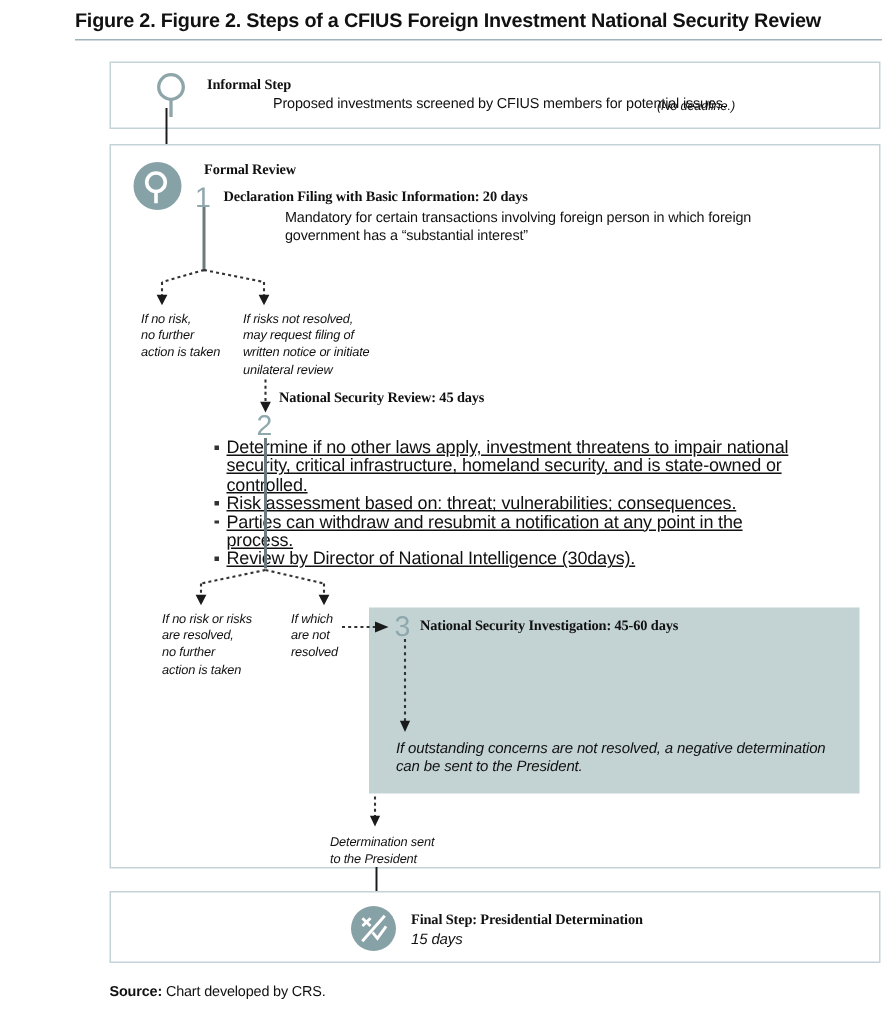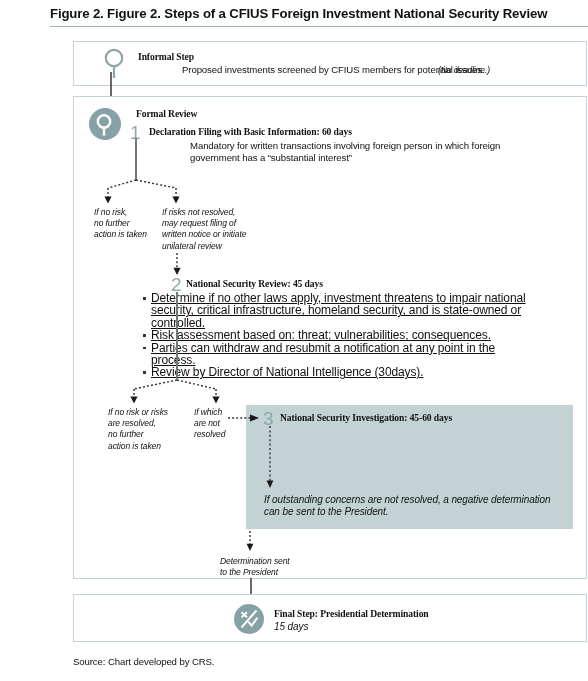--- a/index.html
+++ b/index.html
@@ -122,21 +122,21 @@
   svg { display: block; overflow: visible; }
 
   
   #source-line {
     left: 31px;
     top: 656px;
     font-size: 9.6px;
     letter-spacing: -0.1px;
     color: #111;
   }
-  #source-line b { font-weight: normal; }
+  #source-line b { font-weight: bold; }
 </style>
 </head>
 <body>
 
 <div class="abs" id="figure-title">Figure 2. Figure 2. Steps of a CFIUS Foreign Investment National Security Review</div>
 <div class="abs" id="title-rule"></div>
 
 <div class="abs panel" id="panel-informal"></div>
 
 <div class="abs" style="left:60px; top:47px;">
@@ -163,22 +163,22 @@
   <svg width="32" height="32" viewBox="0 0 32 32">
     <circle cx="16" cy="16" r="16" fill="#87a2a7"></circle>
     <circle cx="15" cy="13.5" r="6.2" fill="none" stroke="#ffffff" stroke-width="2.4"></circle>
     <line x1="15" y1="19.7" x2="15" y2="27.5" stroke="#ffffff" stroke-width="2.4"></line>
   </svg>
 </div>
 
 <div class="abs hdr" style="left:94px; top:108px;">Formal Review</div>
 
 <div class="abs stepnum" style="left:88px; top:123px;">1</div>
-<div class="abs hdr" style="left:107px; top:126px;">Declaration Filing with Basic Information: 60 days</div>
-<div class="abs body-txt" style="left:104px; top:140px;">Mandatory for written transactions involving foreign person in which foreign</div>
+<div class="abs hdr" style="left:107px; top:126px;">Declaration Filing with Basic Information: 20 days</div>
+<div class="abs body-txt" style="left:104px; top:140px;">Mandatory for certain transactions involving foreign person in which foreign</div>
 <div class="abs body-txt" style="left:104px; top:152px;">government has a “substantial interest”</div>
 
 <div class="abs vline-gray" style="left:93px; top:138px; height:43px;"></div>
 
 <div class="abs" style="left:52px; top:178px;">
   <svg width="140" height="32" viewBox="0 0 140 32">
     <path d="M42 2 L14 10" stroke="#333" stroke-width="1.4" fill="none" stroke-dasharray="2,2.1"></path>
     <path d="M42 2 L82 10" stroke="#333" stroke-width="1.4" fill="none" stroke-dasharray="2,2.1"></path>
     <line x1="14" y1="10" x2="14" y2="19" stroke="#333" stroke-width="1.4" stroke-dasharray="2,2.1"></line>
     <line x1="82" y1="10" x2="82" y2="19" stroke="#333" stroke-width="1.4" stroke-dasharray="2,2.1"></line>
@@ -201,21 +201,21 @@
 </div>
 
 <div class="abs" style="left:128px; top:253px;">
   <svg width="14" height="26" viewBox="0 0 14 26">
     <line x1="7" y1="0" x2="7" y2="15" stroke="#333" stroke-width="1.4" stroke-dasharray="2,2.1"></line>
     <path d="M7 22 L3.4 14.8 L10.6 14.8 Z" fill="#1a1a1a"></path>
   </svg>
 </div>
 
 <div class="abs stepnum" style="left:129px; top:275px;">2</div>
-<div class="abs hdr" style="left:144px; top:278px;">National Security Review: 45 days</div>
+<div class="abs hdr" style="left:144px; top:260px;">National Security Review: 45 days</div>
 
 <ul class="abs bullets" style="left:142px; top:292px; width:400px;">
   <li>Determine if no other laws apply, investment threatens to impair national security, critical infrastructure, homeland security, and is state-owned or controlled.</li>
   <li>Risk assessment based on: threat; vulnerabilities; consequences.</li>
   <li>Parties can withdraw and resubmit a notification at any point in the process.</li>
   <li>Review by Director of National Intelligence (30days).</li>
 </ul>
 
 <div class="abs vline-gray" style="left:134px; top:292px; height:87px;"></div>
 

